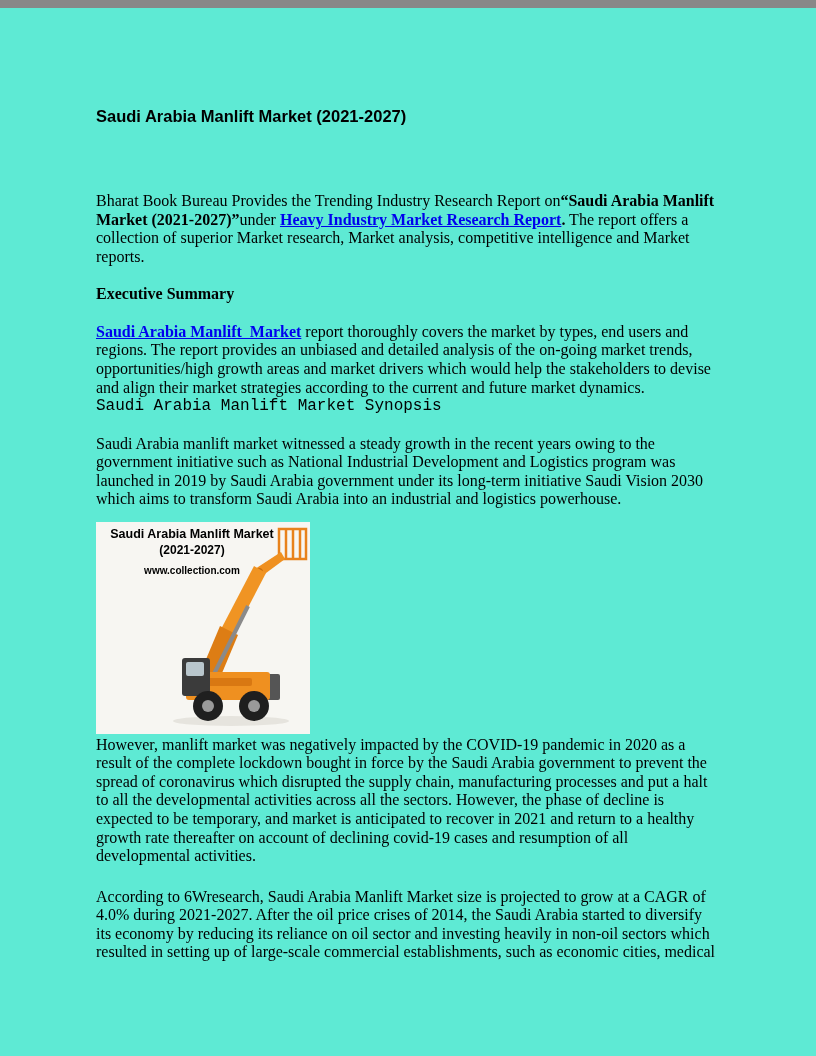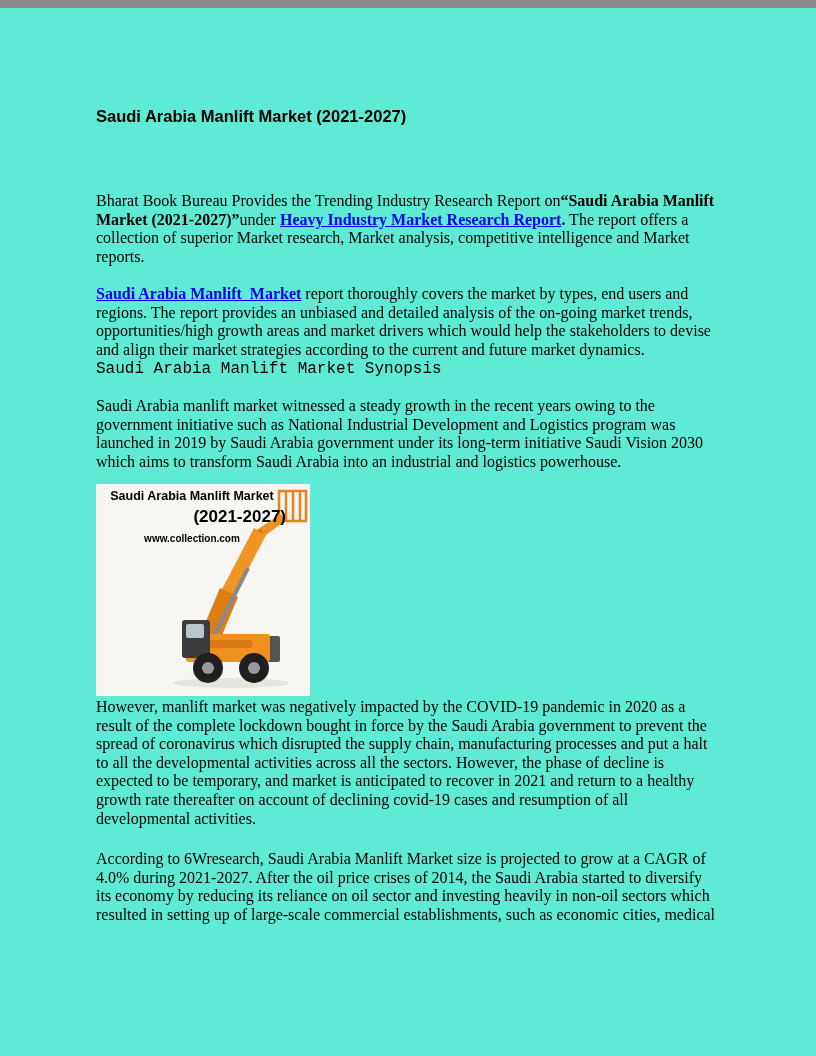--- a/index.html
+++ b/index.html
@@ -52,34 +52,35 @@
     top: 5px;
     left: 2px;
     width: 188px;
     text-align: center;
     font-family: "Liberation Sans", sans-serif;
     font-weight: bold;
     color: #000;
     z-index: 2;
   }
   .fig-line1 { font-size: 12.5px; white-space: nowrap; }
-  .fig-line2 { font-size: 17px; margin-top: 3px; text-align: right; }
+  .fig-line2 { font-size: 12px; margin-top: 3px; }
   .fig-line3 { font-size: 10px; margin-top: 7px; }
   .manlift-svg { position: absolute; left: 0; top: 0; z-index: 1; }
 </style>
 </head>
 <body>
 
 <div class="page">
   <div class="content">
 
     <h1 class="doc-title">Saudi Arabia Manlift Market (2021-2027)</h1>
 
     <p class="body"><span>Bharat Book Bureau Provides the Trending Industry Research Report on</span><span class="bold">“Saudi Arabia Manlift Market (2021-2027)”</span><span>under </span><a class="doc-link">Heavy Industry Market Research Report</a><span class="bold">.</span><span> The report offers a collection of superior Market research, Market analysis, competitive intelligence and Market reports.</span></p>
 
+    <h2 class="section-heading">Executive Summary</h2>
 
     <p class="body"><a class="doc-link">Saudi Arabia Manlift  Market</a><span> report thoroughly covers the market by types, end users and regions. The report provides an unbiased and detailed analysis of the on-going market trends, opportunities/high growth areas and market drivers which would help the stakeholders to devise and align their market strategies according to the current and future market dynamics.</span><span class="block-line">Saudi Arabia Manlift Market Synopsis</span></p>
 
     <p class="body" style="margin-bottom: 0;">Saudi Arabia manlift market witnessed a steady growth in the recent years owing to the government initiative such as National Industrial Development and Logistics program was launched in 2019 by Saudi Arabia government under its long-term initiative Saudi Vision 2030 which aims to transform Saudi Arabia into an industrial and logistics powerhouse.</p>
 
     <figure class="figure">
       <div class="fig-caption">
         <div class="fig-line1">Saudi Arabia Manlift Market</div>
         <div class="fig-line2">(2021-2027)</div>
         <div class="fig-line3">www.collection.com</div>

